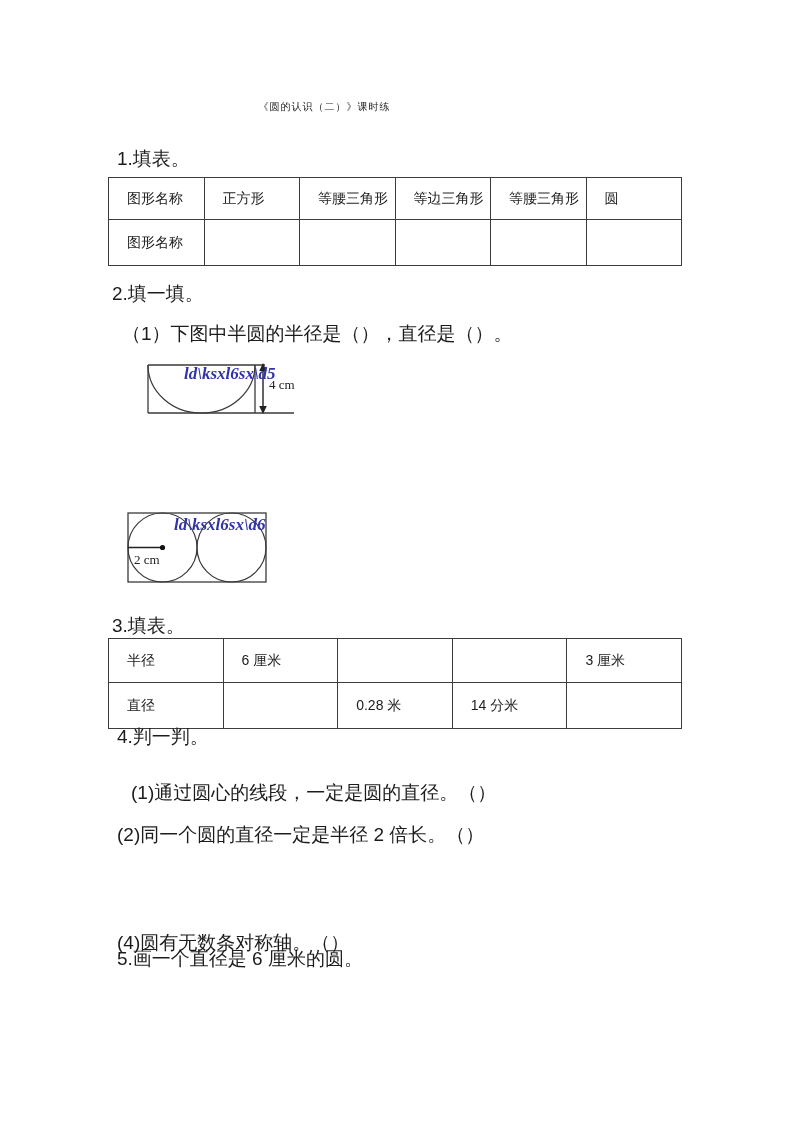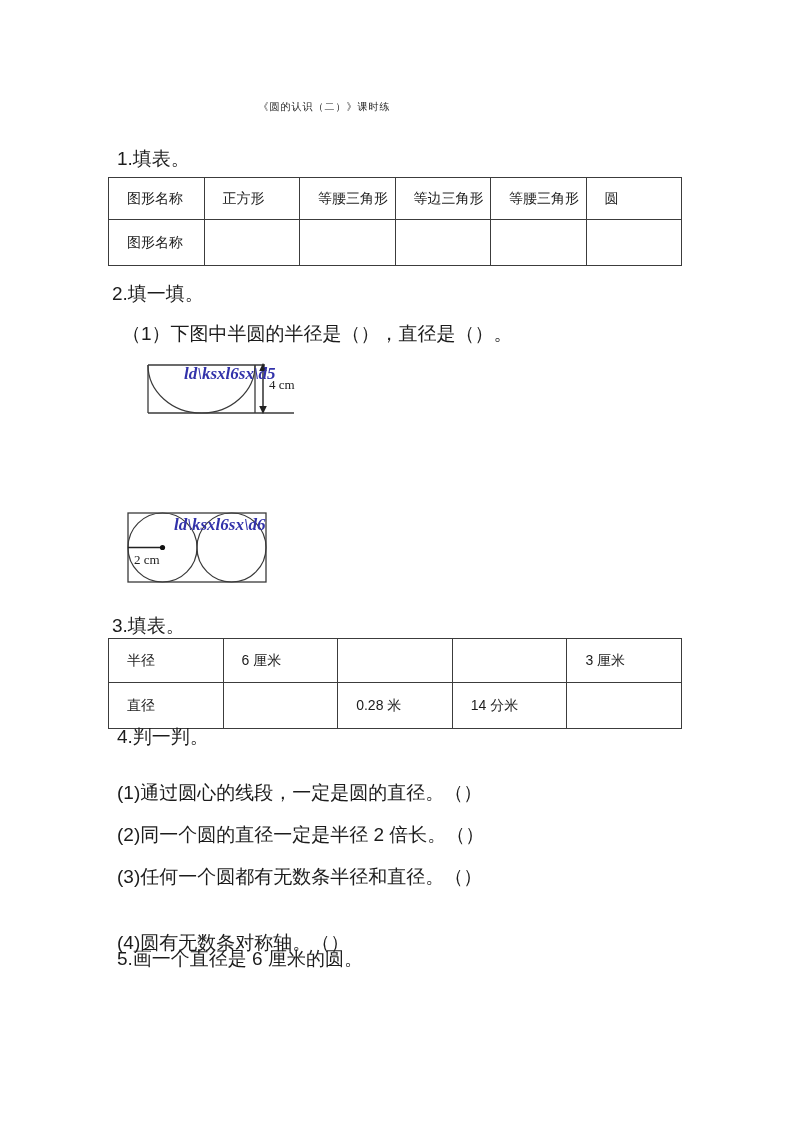--- a/index.html
+++ b/index.html
@@ -108,23 +108,22 @@
       <td></td>
       <td>0.28 米</td>
       <td>14 分米</td>
       <td></td>
     </tr>
   </tbody>
     </table>
 
   <div class="abs body-text" style="left:117px;top:724px;">4.判一判。</div>
 
-  <div class="abs body-text" style="left:117px;top:780px;">(1)通过圆心的线段，一定是圆的直径。（）</div>
+  <div class="abs body-text" style="left:131px;top:780px;">(1)通过圆心的线段，一定是圆的直径。（）</div>
 
   <div class="abs body-text" style="left:117px;top:822px;">(2)同一个圆的直径一定是半径 2 倍长。（）</div>
 
-  <div class="abs body-text" style="left:117px;top:864px;">(3)任何一个圆都有无数条半径和直径。（）</div>
 
   <div class="abs body-text" style="left:117px;top:930px;text-align:right;">(4)圆有无数条对称轴。（）</div>
 
   <div class="abs body-text" style="left:117px;top:946px;">5.画一个直径是 6 厘米的圆。</div>
 
 </div>
 
 </body></html>

